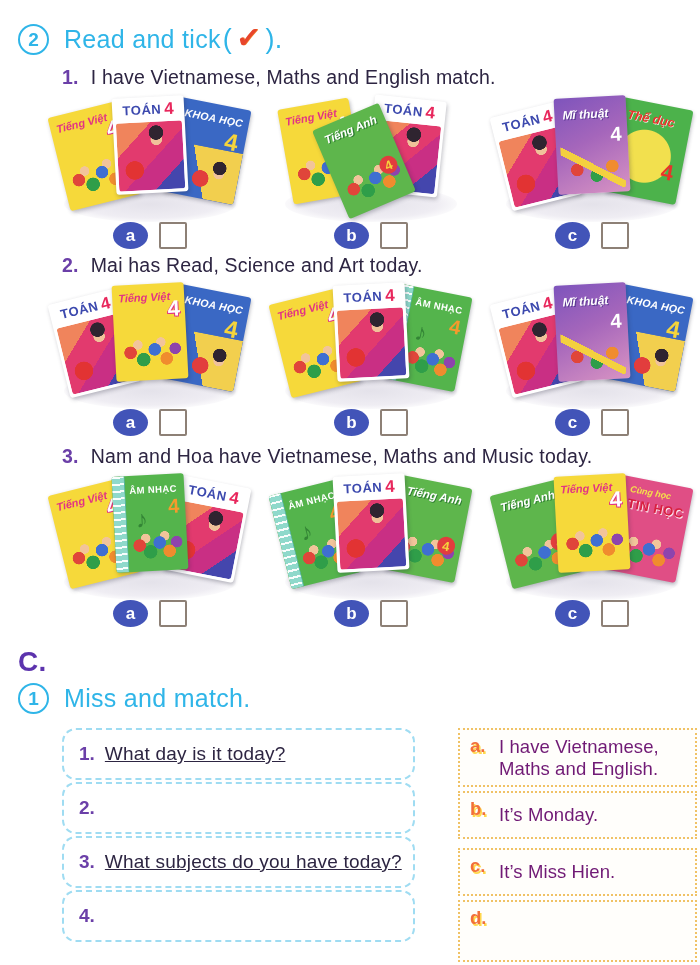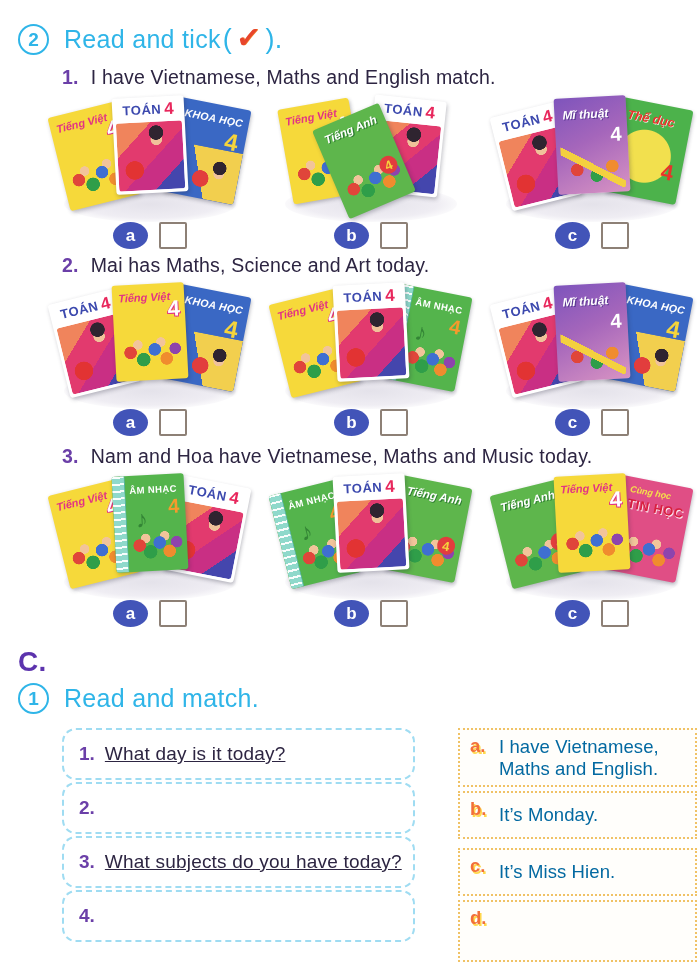--- a/index.html
+++ b/index.html
@@ -132,21 +132,21 @@
   .match { position:absolute; display:flex; align-items:flex-start; }
   .mleft { width:353px; }
   .mright { width:239px; margin-left:43px; }
   .mq { border:2px dashed #9fdcf2; border-radius:14px; background:#fff; height:52px; margin-bottom:2px;
         display:flex; align-items:center; gap:10px; padding:0 8px 0 15px; font-size:19px; }
   .mq .n { color:#6b3fa8; font-weight:700; }
   .mq .t { color:#2d2542; letter-spacing:.2px;text-decoration:underline; }
   .ma { border:2px dotted #f0c266; background:#fffefb; display:flex; align-items:center; gap:8px;
         padding:4px 6px 4px 10px; font-size:18.5px; line-height:1.18; }
   .ma .l { color:#f2703a; font-weight:700; text-shadow:1.5px 1.5px 0 #ffd84d; min-width:21px; flex:0 0 auto; align-self:flex-start; padding-top:1px; }
-  .ma .t { color:#0369a1; letter-spacing:.1px; }
+  .ma .t { color:#701a75; letter-spacing:.1px; }
   .ma-a { height:59px; margin-bottom:4px; }
   .ma-b { height:48px; margin-bottom:9px; }
   .ma-c { height:48px; margin-bottom:4px; }
   .ma-d { height:62px; }
 </style>
 </head>
 <body>
 
 <div class="page">
 
@@ -243,21 +243,21 @@
       </div>
       <div class="label-row">
         <div class="oval">c</div>
         <div class="cb"></div>
       </div>
     </div>
   </div>
 
   <div class="qline" style="top:254px;">
     <span class="qn">2.</span>
-    <span class="qt">Mai has Maths, Science and Art today.</span>
+    <span class="qt">Mai has Read, Science and Art today.</span>
   </div>
 
   <div class="orow" style="top:281px;">
     <div class="option">
       <div class="bgroup">
         <div class="shadow"></div>
         <div class="book bk-toan p1">
           <div class="band">
             <span class="bt">TOÁN</span>
             <span class="bg4i">4</span>
@@ -428,21 +428,21 @@
     </div>
   </div>
 
   <div class="sec-c" style="top:646px; left:18px;">
     <span>C.</span>
   </div>
 
   <div class="exh" style="top:683px; left:18px;">
     <div class="cnum">1</div>
     <div class="etitle">
-      <span>Read and match.</span>
+      <span>Miss and match.</span>
     </div>
   </div>
 
   <div class="match" style="top:728px; left:62px;">
     <div class="mleft">
       <div class="mq">
         <span class="n">1.</span>
         <span class="t">What day is it today?</span>
       </div>
       <div class="mq">

